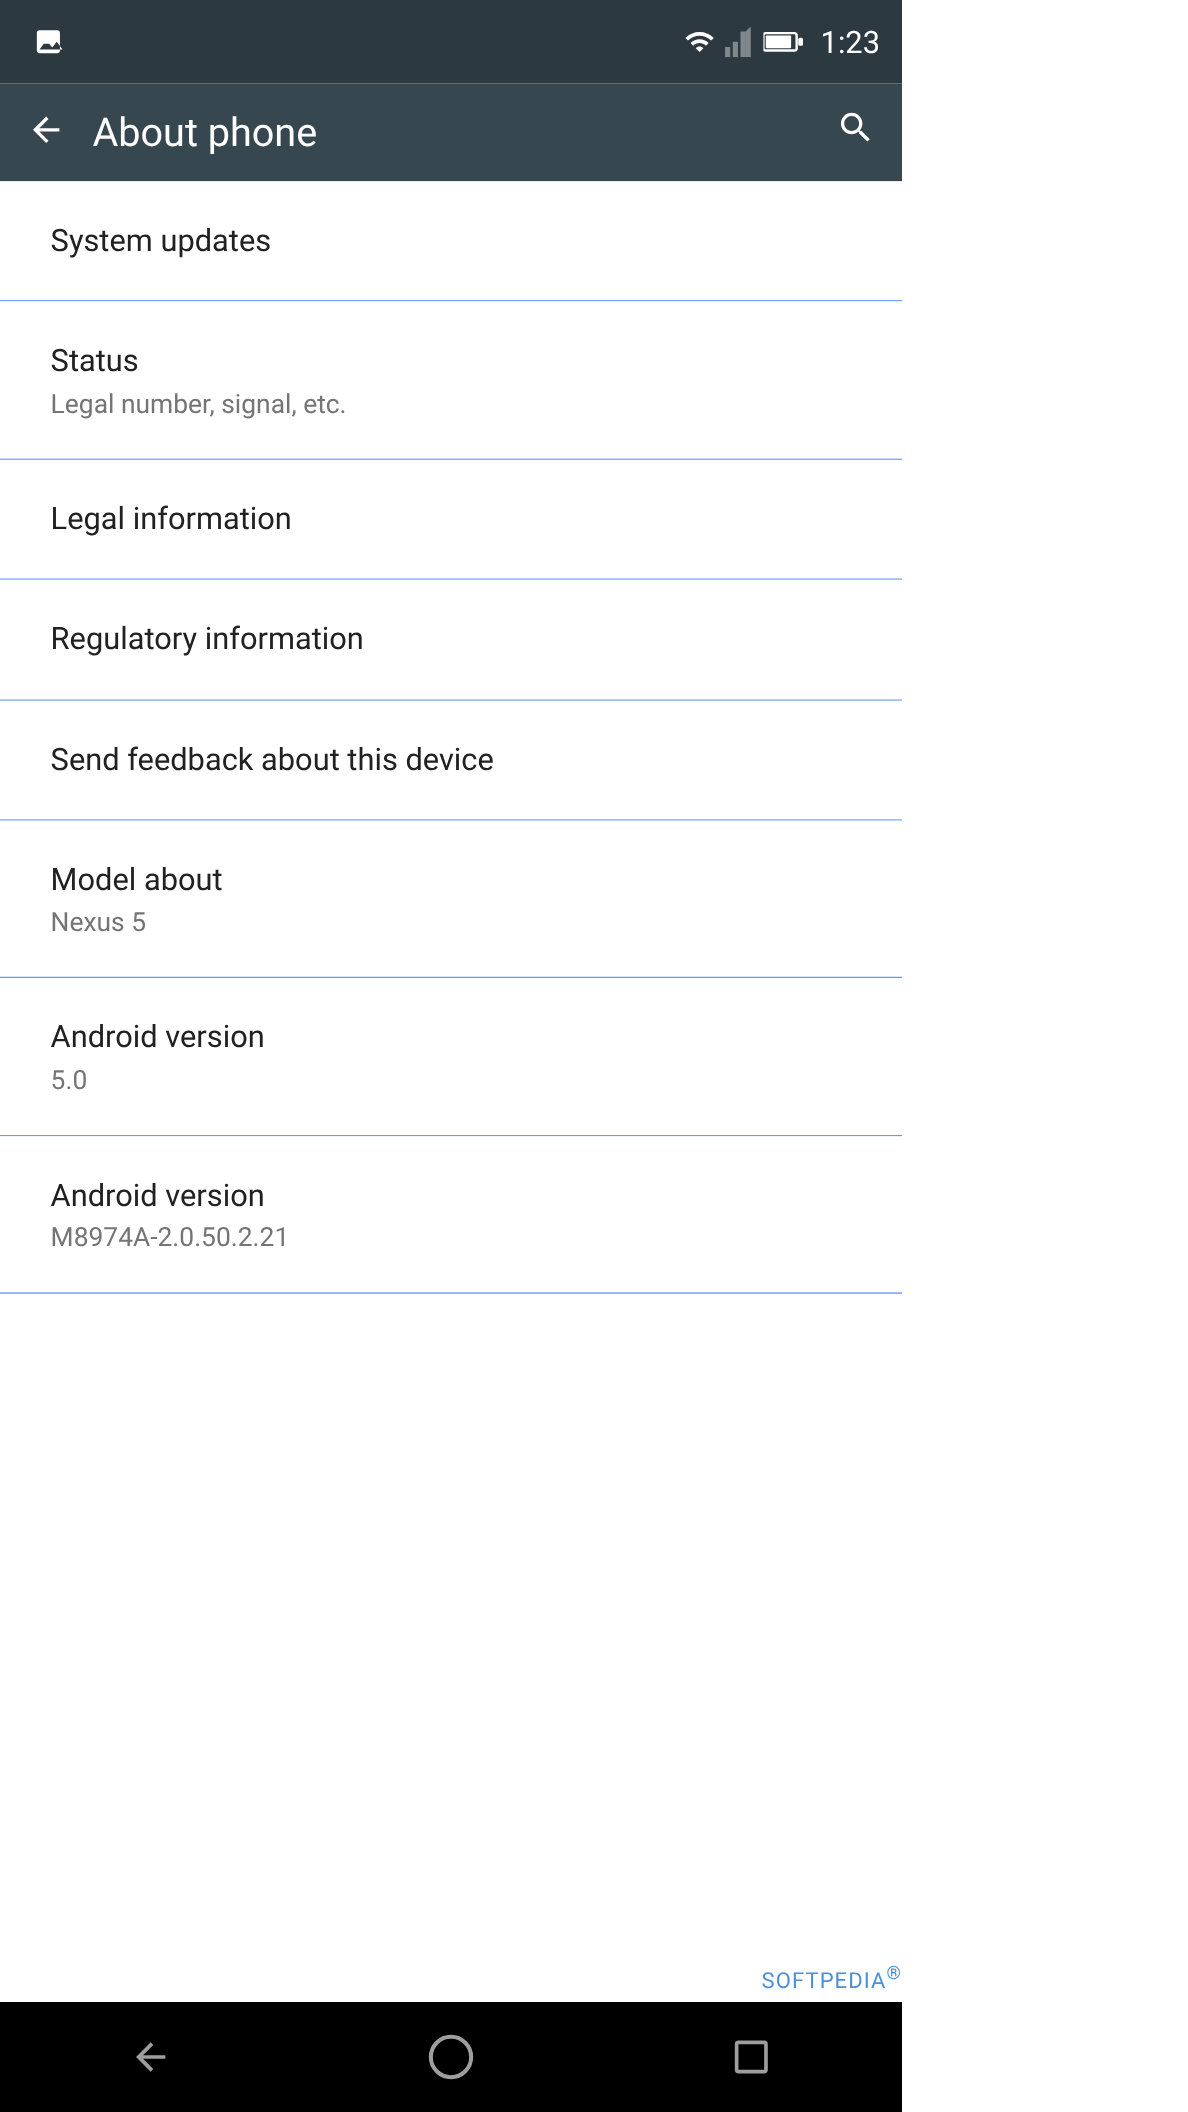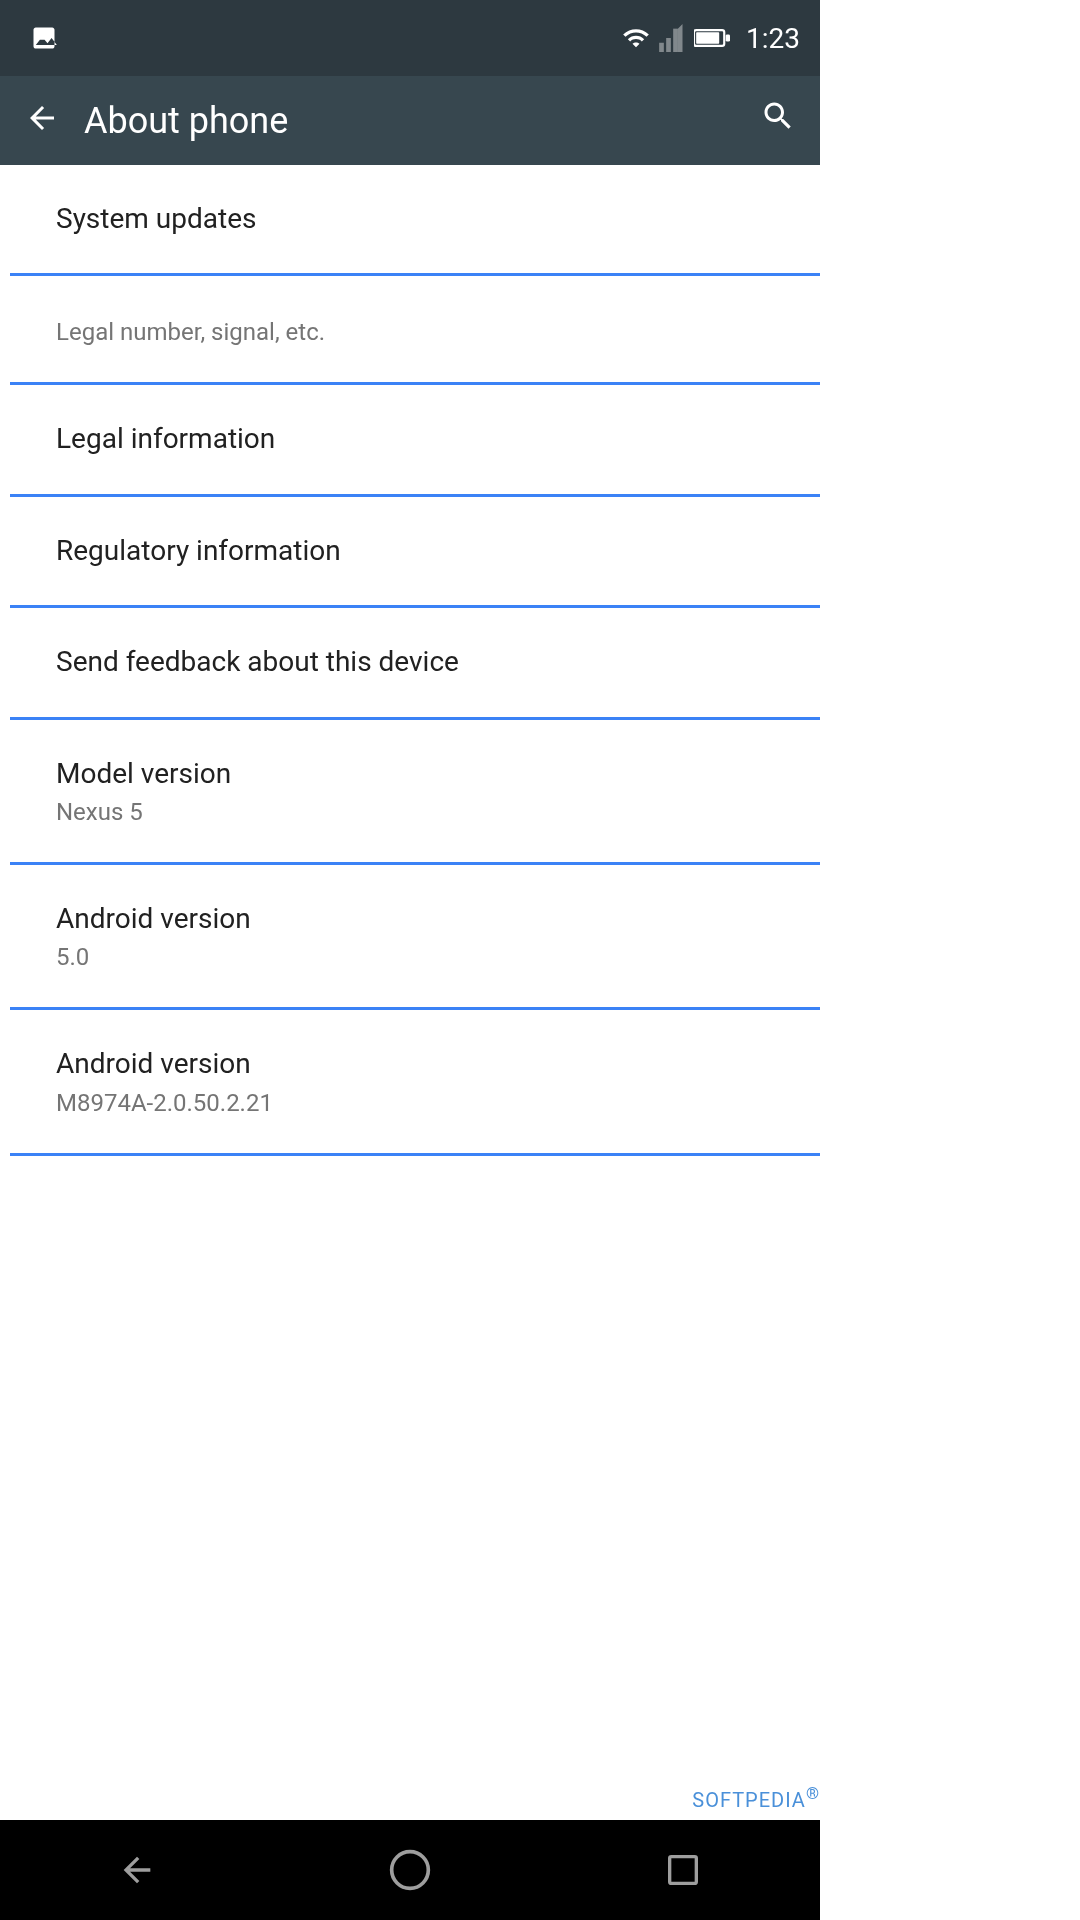--- a/index.html
+++ b/index.html
@@ -87,24 +87,23 @@
 
     
     .list-container {
       width: 100%;
       background: #fff;
     }
 
     .list-item {
       width: 100%;
       padding: 36px 46px;
-      border-bottom: 3px solid #3b82f6;
+      border-bottom: 1px solid #3b82f6;
       cursor: pointer;
       background: #fff;
-      margin-left: 10px;
     }
 
     .list-item-title {
       font-size: 28px;
       color: #212121;
       font-weight: 400;
       line-height: 1.3;
     }
 
     .list-item-subtitle {
@@ -200,37 +199,38 @@
   </span>
 </div>
 
 <div class="list-container">
 
   <div class="list-item">
     <div class="list-item-title">System updates</div>
   </div>
 
   <div class="list-item">
+    <div class="list-item-title">Status</div>
     <div class="list-item-subtitle">Legal number, signal, etc.</div>
   </div>
 
   <div class="list-item">
     <div class="list-item-title">Legal information</div>
   </div>
 
   <div class="list-item">
     <div class="list-item-title">Regulatory information</div>
   </div>
 
   <div class="list-item">
     <div class="list-item-title">Send feedback about this device</div>
   </div>
 
   <div class="list-item">
-    <div class="list-item-title">Model version</div>
+    <div class="list-item-title">Model about</div>
     <div class="list-item-subtitle">Nexus 5</div>
   </div>
 
   <div class="list-item">
     <div class="list-item-title">Android version</div>
     <div class="list-item-subtitle">5.0</div>
   </div>
 
   <div class="list-item">
     <div class="list-item-title">Android version</div>

